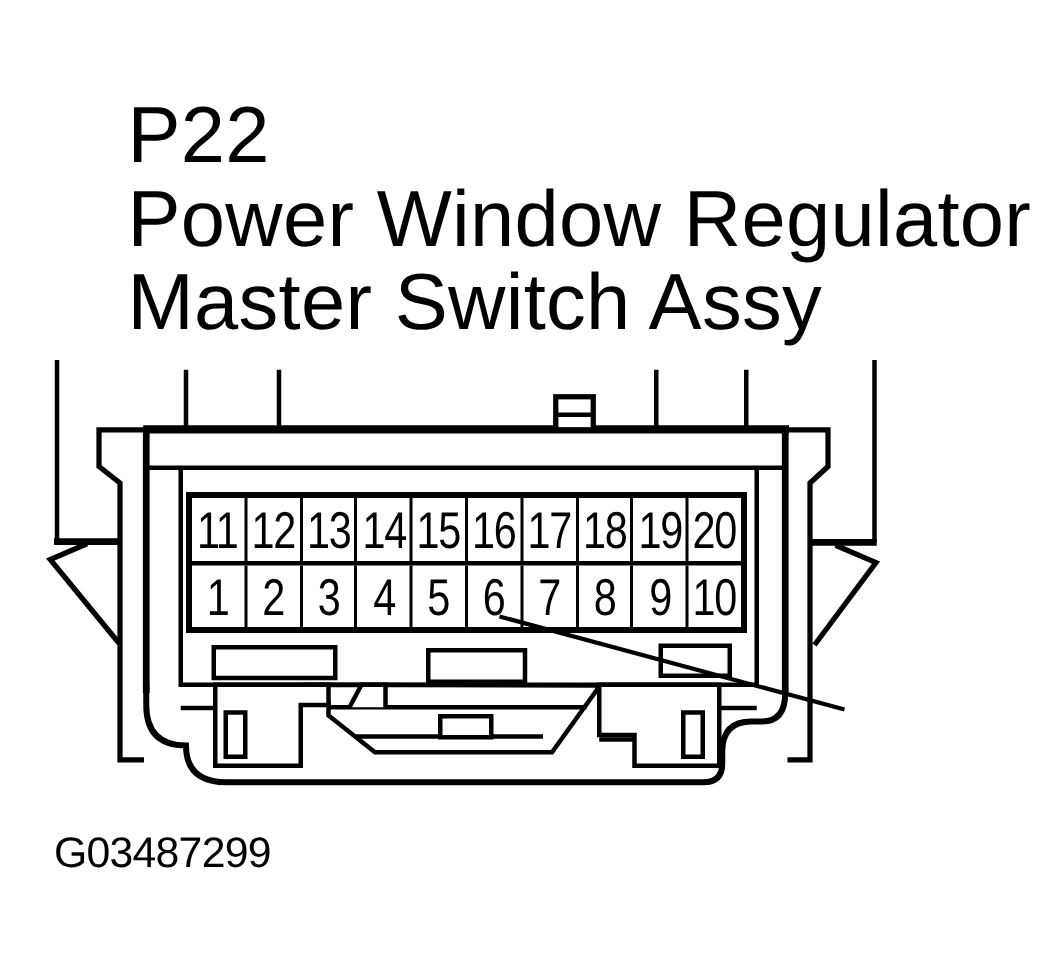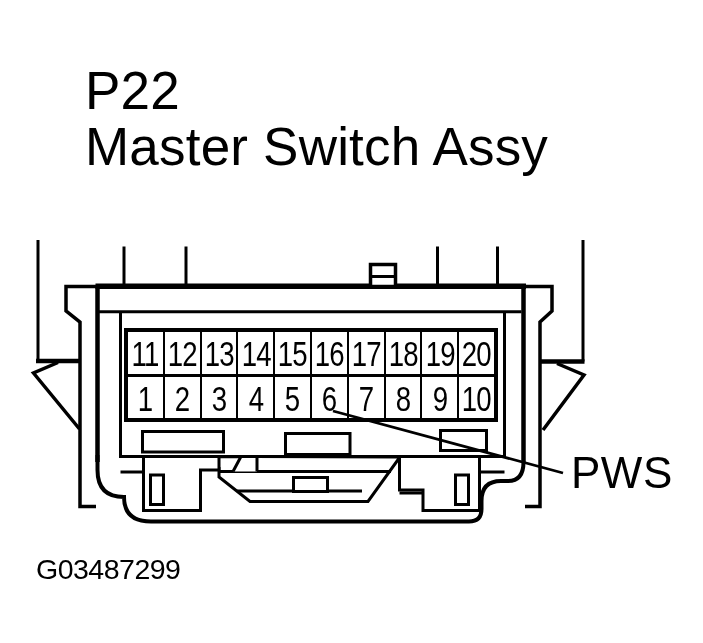--- a/index.html
+++ b/index.html
@@ -193,20 +193,20 @@
         </div>
     </div>
   </div>
 
   <svg class="abs leader-layer" viewBox="0 0 703 643" fill="none" stroke="#000">
     <path d="M333,411 L563,473" stroke-width="2.8"></path>
   </svg>
 
   <div class="abs title-block">
     <div>P22</div>
+    <div>Power Window Regulator</div>
     <div>Master Switch Assy</div>
   </div>
 
-  <div class="abs pws-label">PWS</div>
 
   <div class="abs figure-id">G03487299</div>
 
 </div>
 
 </body></html>

